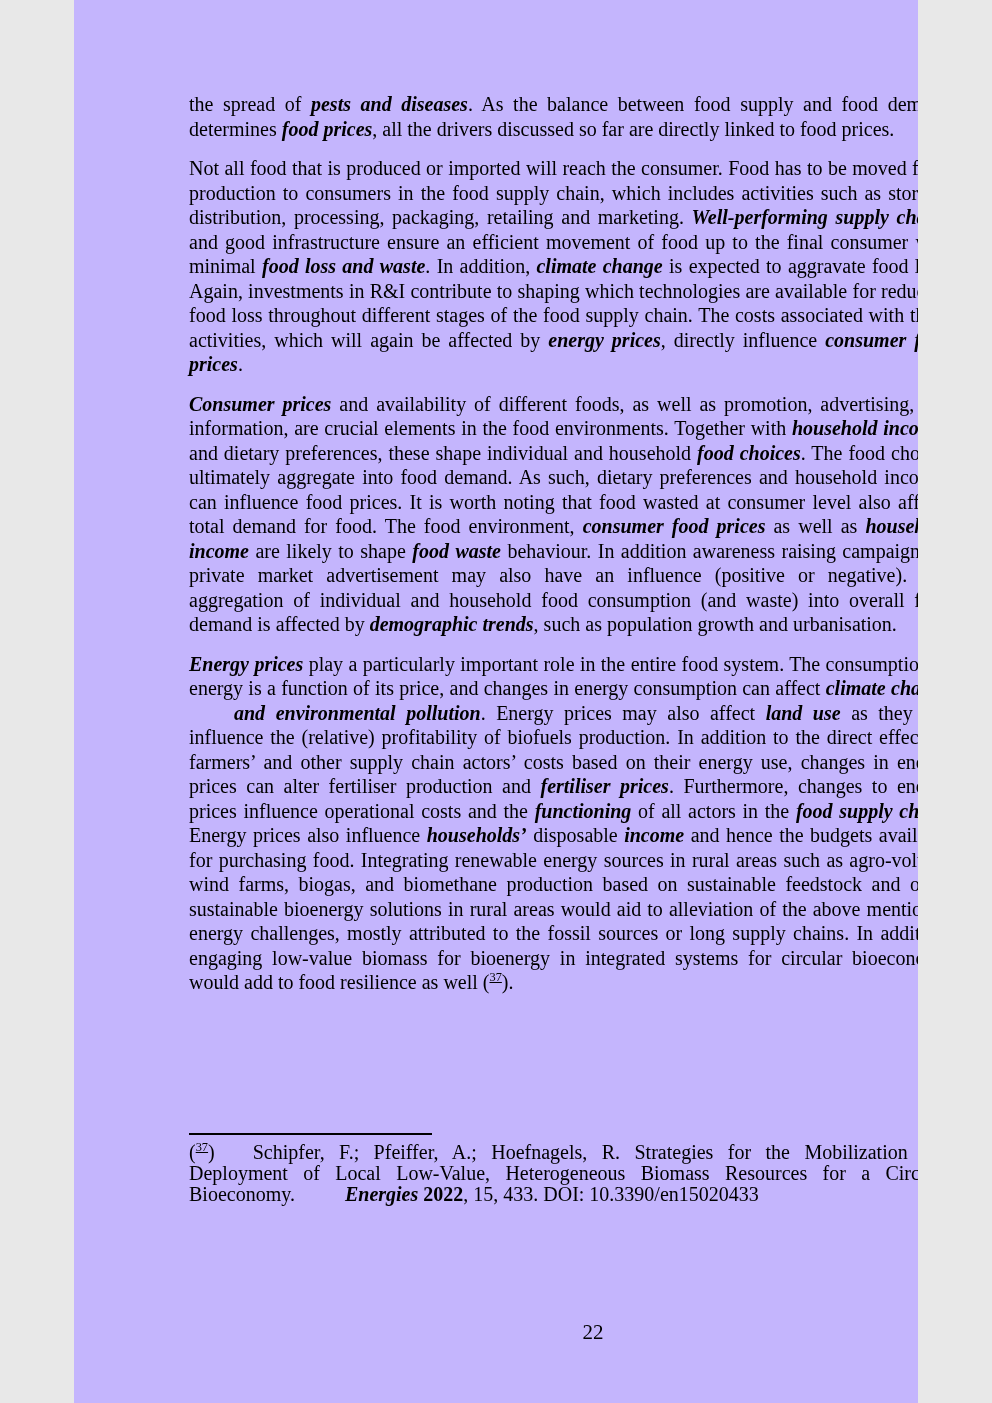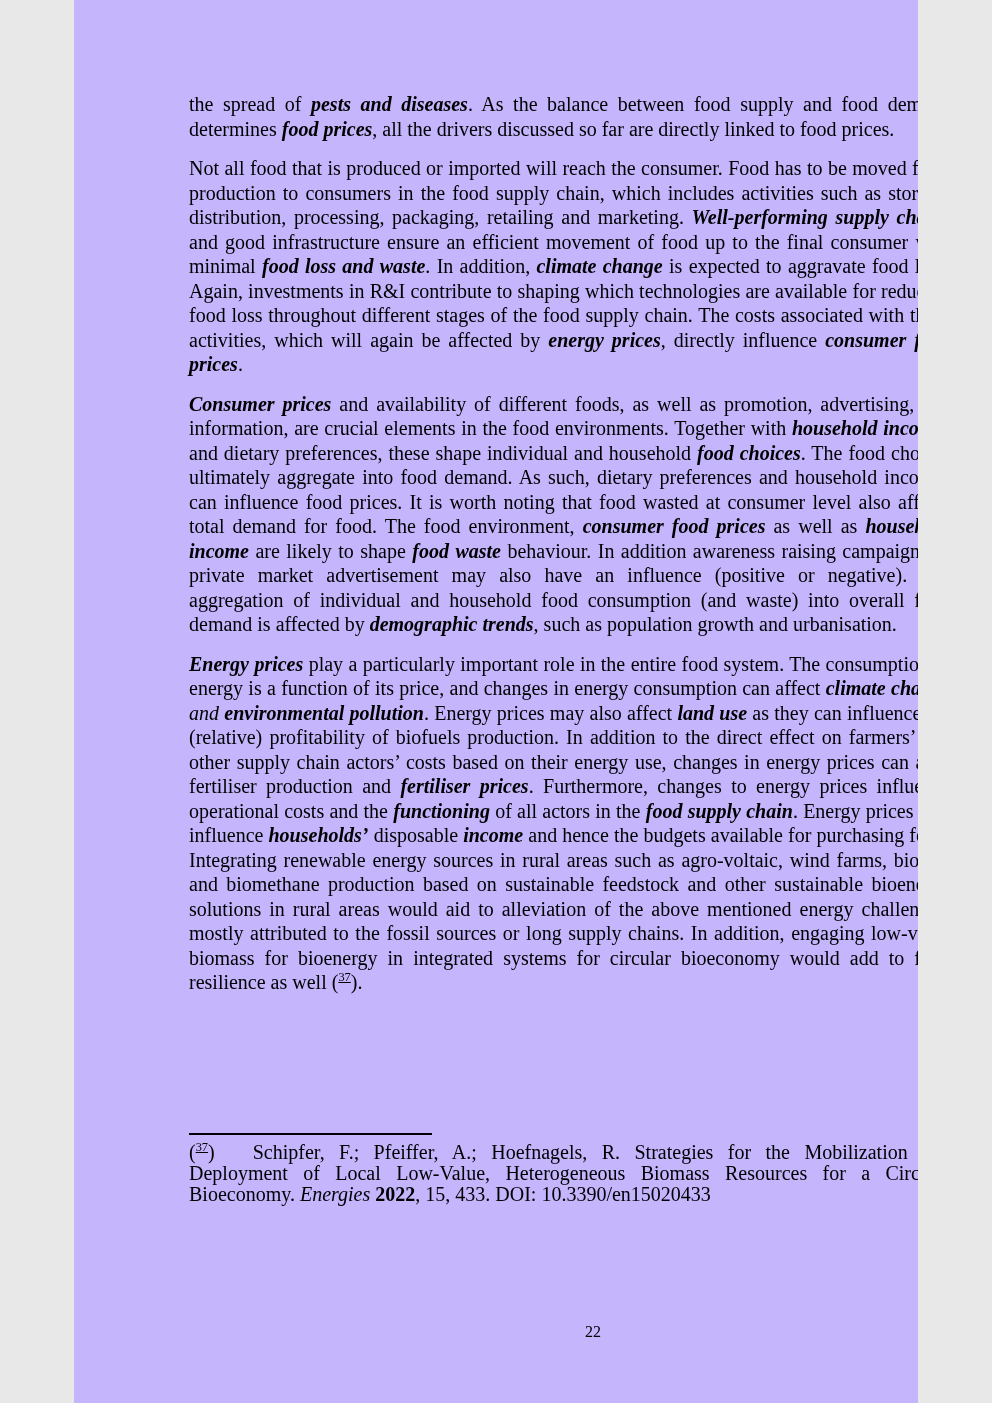--- a/index.html
+++ b/index.html
@@ -41,26 +41,26 @@
     margin: 7px 0 0 0;
     font-size: 20px;
     line-height: 21px;
     text-align: justify;
   }
   .page-number {
     position: absolute;
     top: 1321px;
     left: 519px;
     transform: translateX(-50%);
-    font-size: 16px;
+    font-size: 21px;
     line-height: 22px;
   }
   .run.n  { font-style: normal;  font-weight: normal; }
   .run.bi { font-style: italic;  font-weight: bold; }
-  .run.i  { font-style: italic;  font-weight: normal; }
+  .run.i  { font-style: italic;  font-weight: bold; margin-left: 45px; }
   .run.b  { font-style: normal;  font-weight: bold; }
   .run.sup {
     vertical-align: super;
     font-size: 0.62em;
     line-height: 0;
     text-decoration: underline;
   }
   .run.tab {
     display: inline-block;
     width: 38px;

